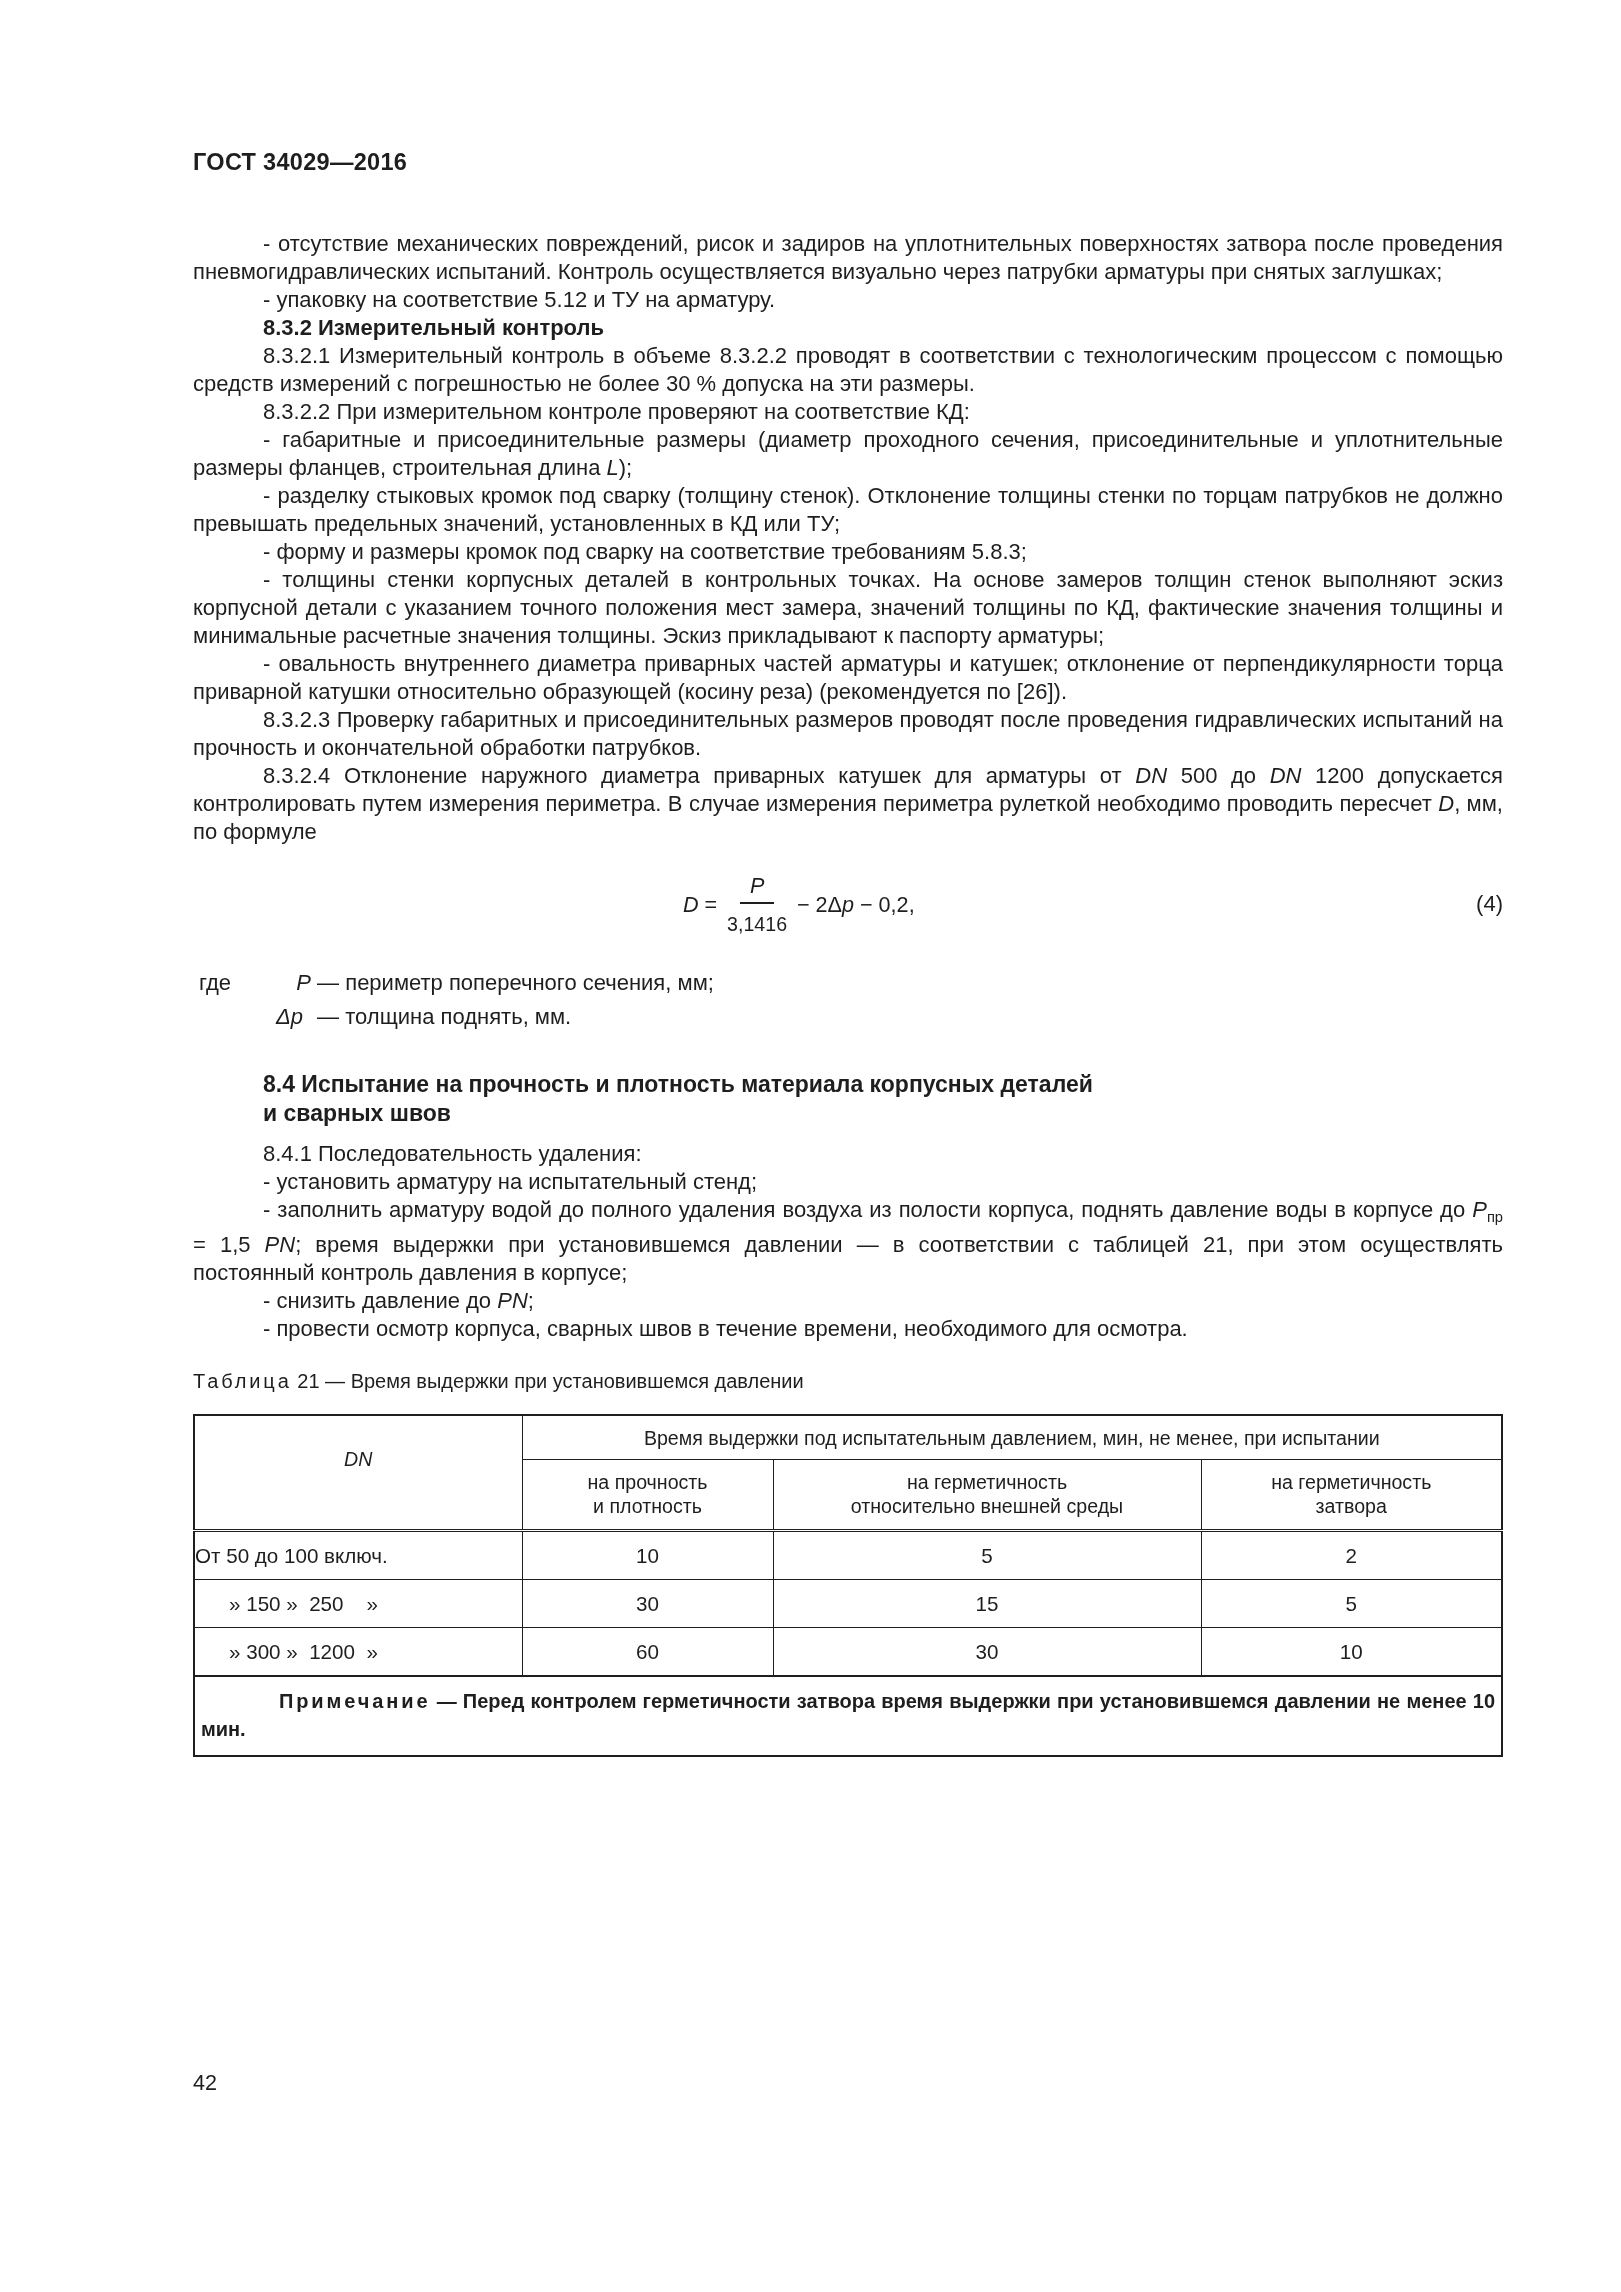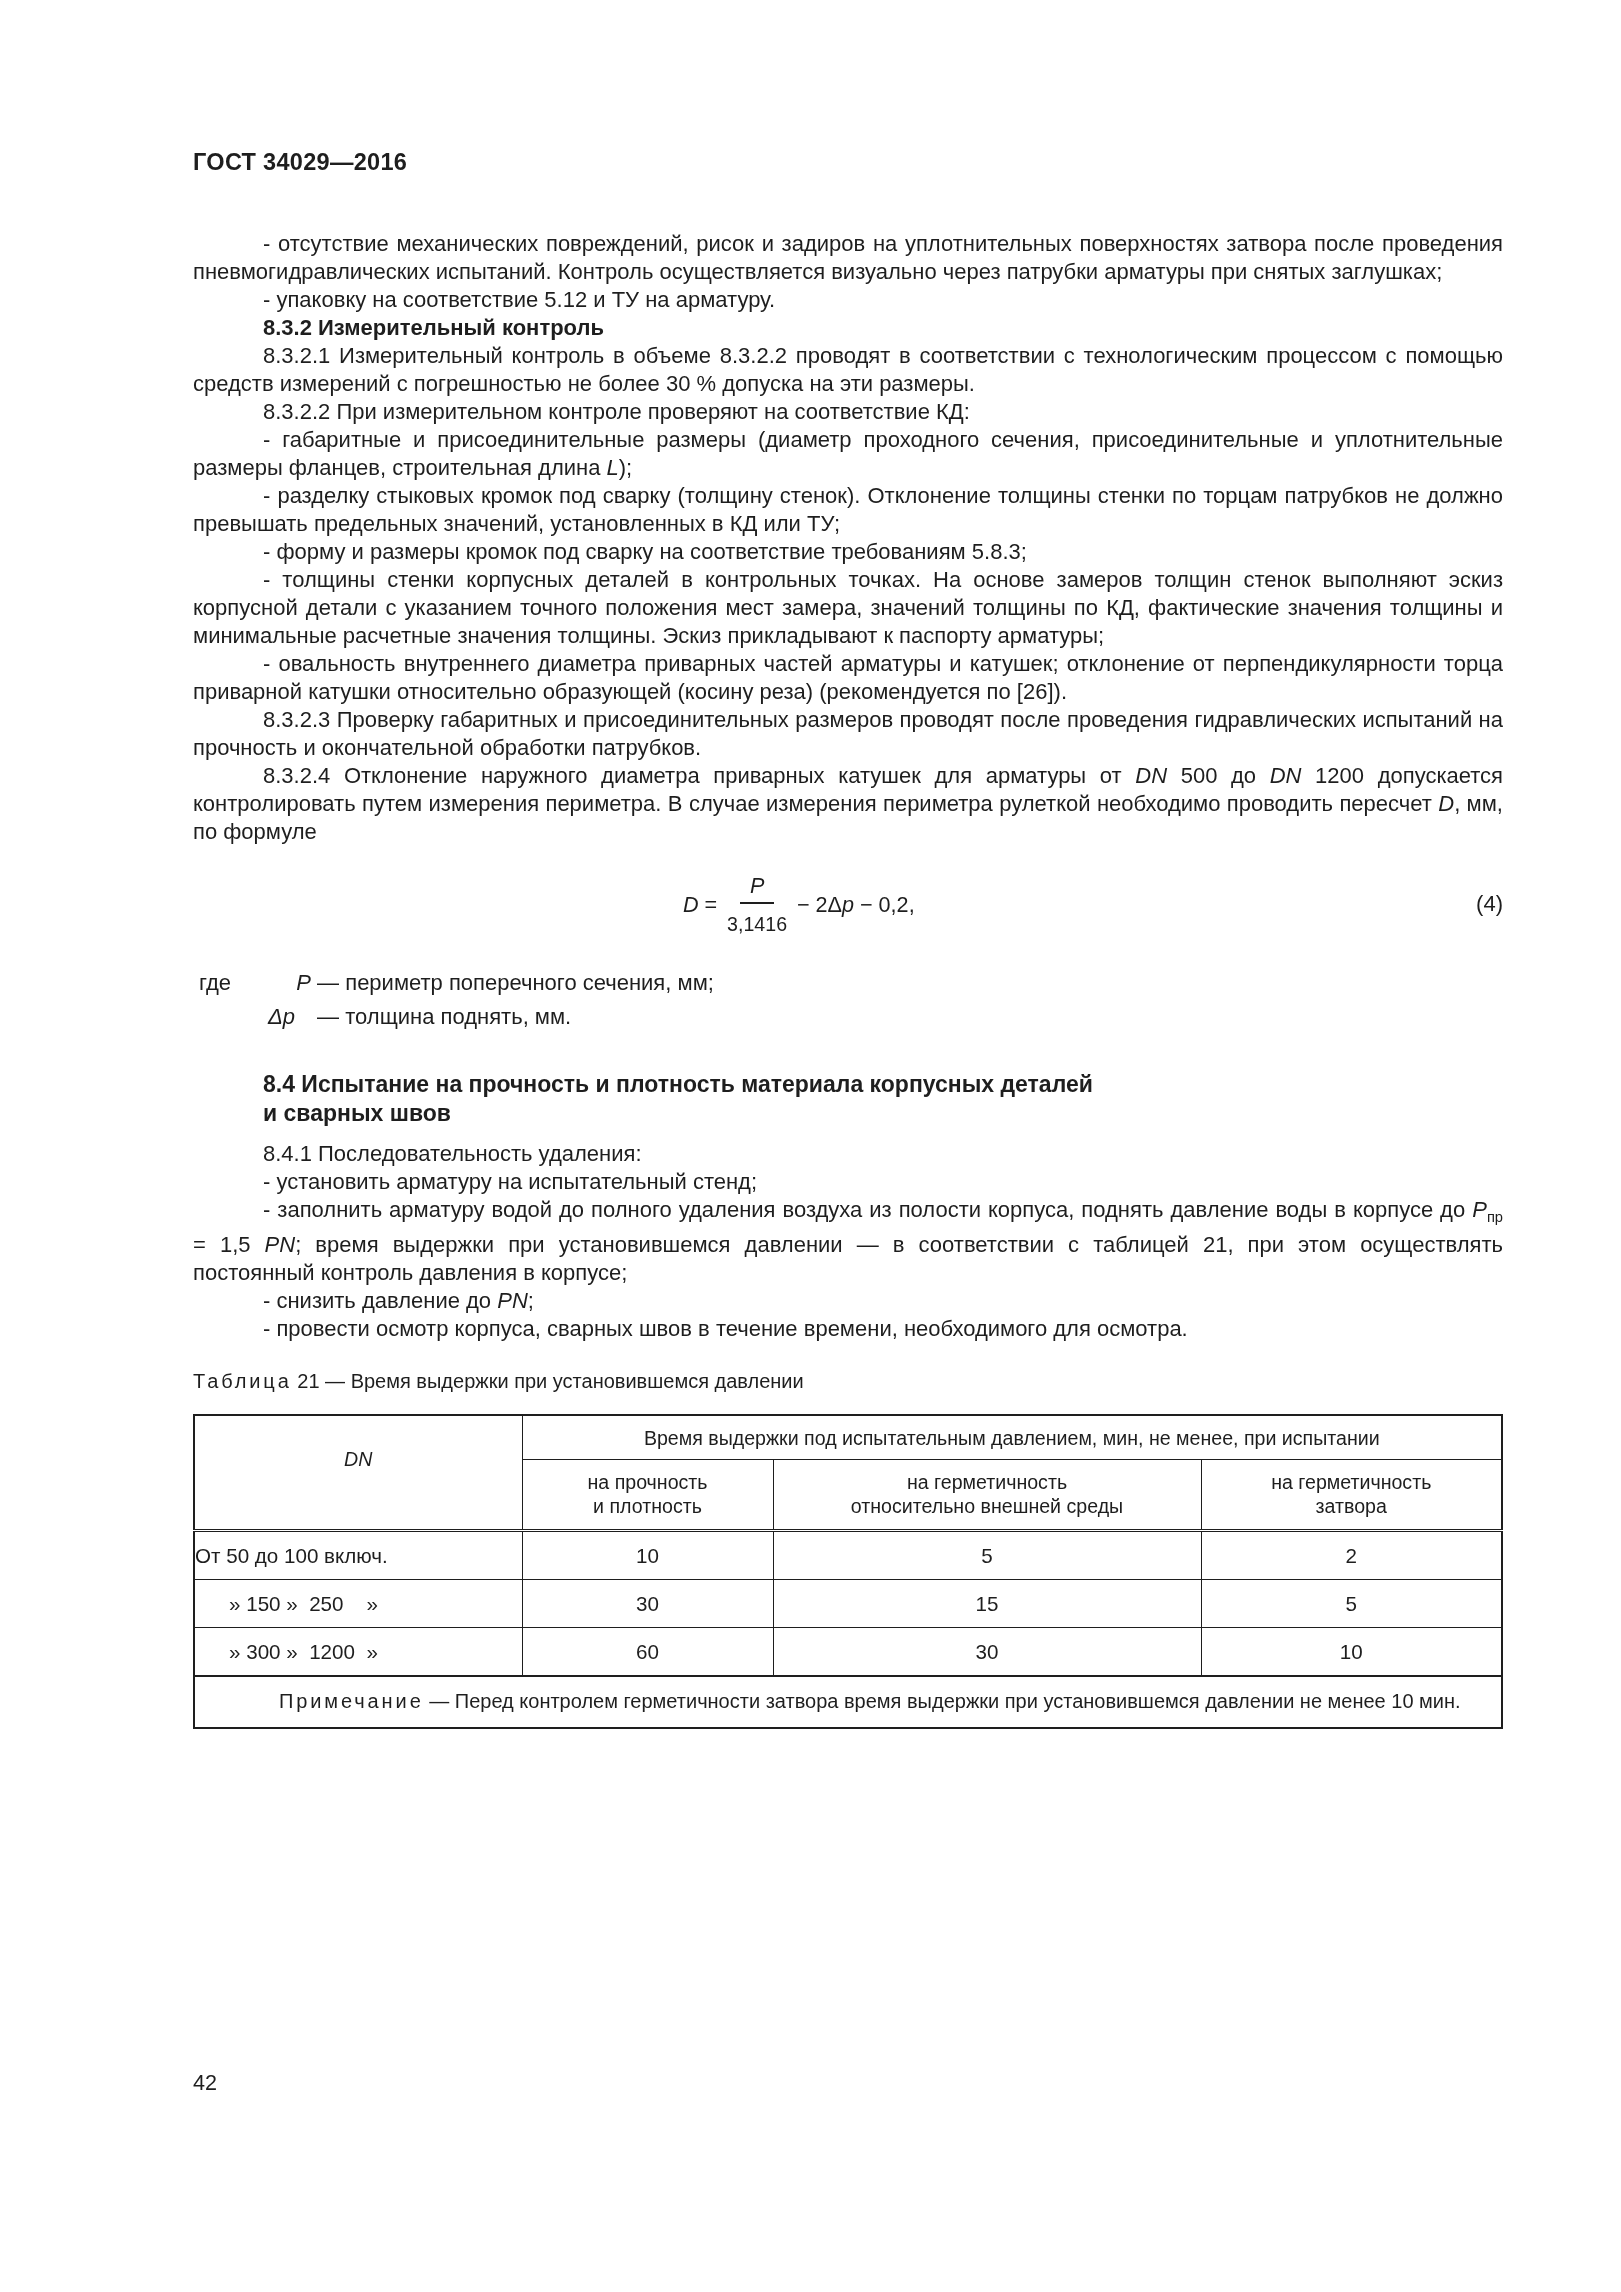--- a/index.html
+++ b/index.html
@@ -13,34 +13,34 @@
   .formula { position:relative; height:78px; margin-top:19.6px; margin-bottom:25.5px; }
   .f-expr { position:absolute; left:490px; top:0; height:78px; display:flex; align-items:center; font-size:21.6px; }
   .frac { display:inline-flex; flex-direction:column; align-items:center; margin:0 3.9px; }
   .frac .num { padding:0 9.8px 2px; border-bottom:2px solid #1e1e1e; font-style:italic; }
   .frac .den { padding-top:6px; font-size:19.6px; }
   .it { font-style:italic; }
   .f-num { position:absolute; right:0; top:24.5px; }
   .where { margin:6px; }
   .where .lbl { display:inline-block; width:69px; }
   .where .sym { display:inline-block; width:43px; text-align:right; font-style:italic; }
-  .where .sym2 { display:inline-block; margin-left:69px; width:43px; text-align:left; font-style:italic; }
+  .where .sym2 { display:inline-block; margin-left:69px; width:43px; text-align:center; font-style:italic; }
   .h2 { font-weight:bold; margin:39px 0 11.8px 70px; font-size:23px; line-height:29px; }
   .cap { margin-top:23.5px; font-size:20px; }
   .spaced { letter-spacing:2.9px; }
   table { border-collapse:collapse; width:1310px; margin-top:19.6px; font-size:19.6px; }
   td, th { border:1.5px solid #1e1e1e; text-align:center; font-weight:normal; padding:0; }
   table { border:2.9px solid #1e1e1e; }
   .hrow1 th { height:43px; }
   .hrow2 th { height:69px; line-height:23.5px; }
   .hrow2 th, .dnh { border-bottom:3.9px double #1e1e1e; }
   .drow td { height:47px; font-size:20.6px; }
   .drow td.dn { text-align:left; padding-left:34px; white-space:pre; }
   .drow td.dn.first { padding-left:0; }
-  .note td { text-align:justify; text-align-last:left; padding:9.8px 5.9px 11.8px; line-height:28px; font-size:20px; border-top:2.9px solid #1e1e1e; }
+  .note td { text-align:justify; text-align-last:left; padding:9.8px 5.9px 11.8px; line-height:28px; font-size:20px; border-top:2.9px solid #1e1e1e;font-weight:bold; }
   .note .ni { text-indent:78px; display:block; }
   .page-num { position:absolute; left:193px; top:2070px; font-size:21.6px; }
   sub { font-size:14.7px; }
 </style>
 </head>
 <body>
 
 <div class="page-header">ГОСТ 34029—2016</div>
 
 <div class="body">

